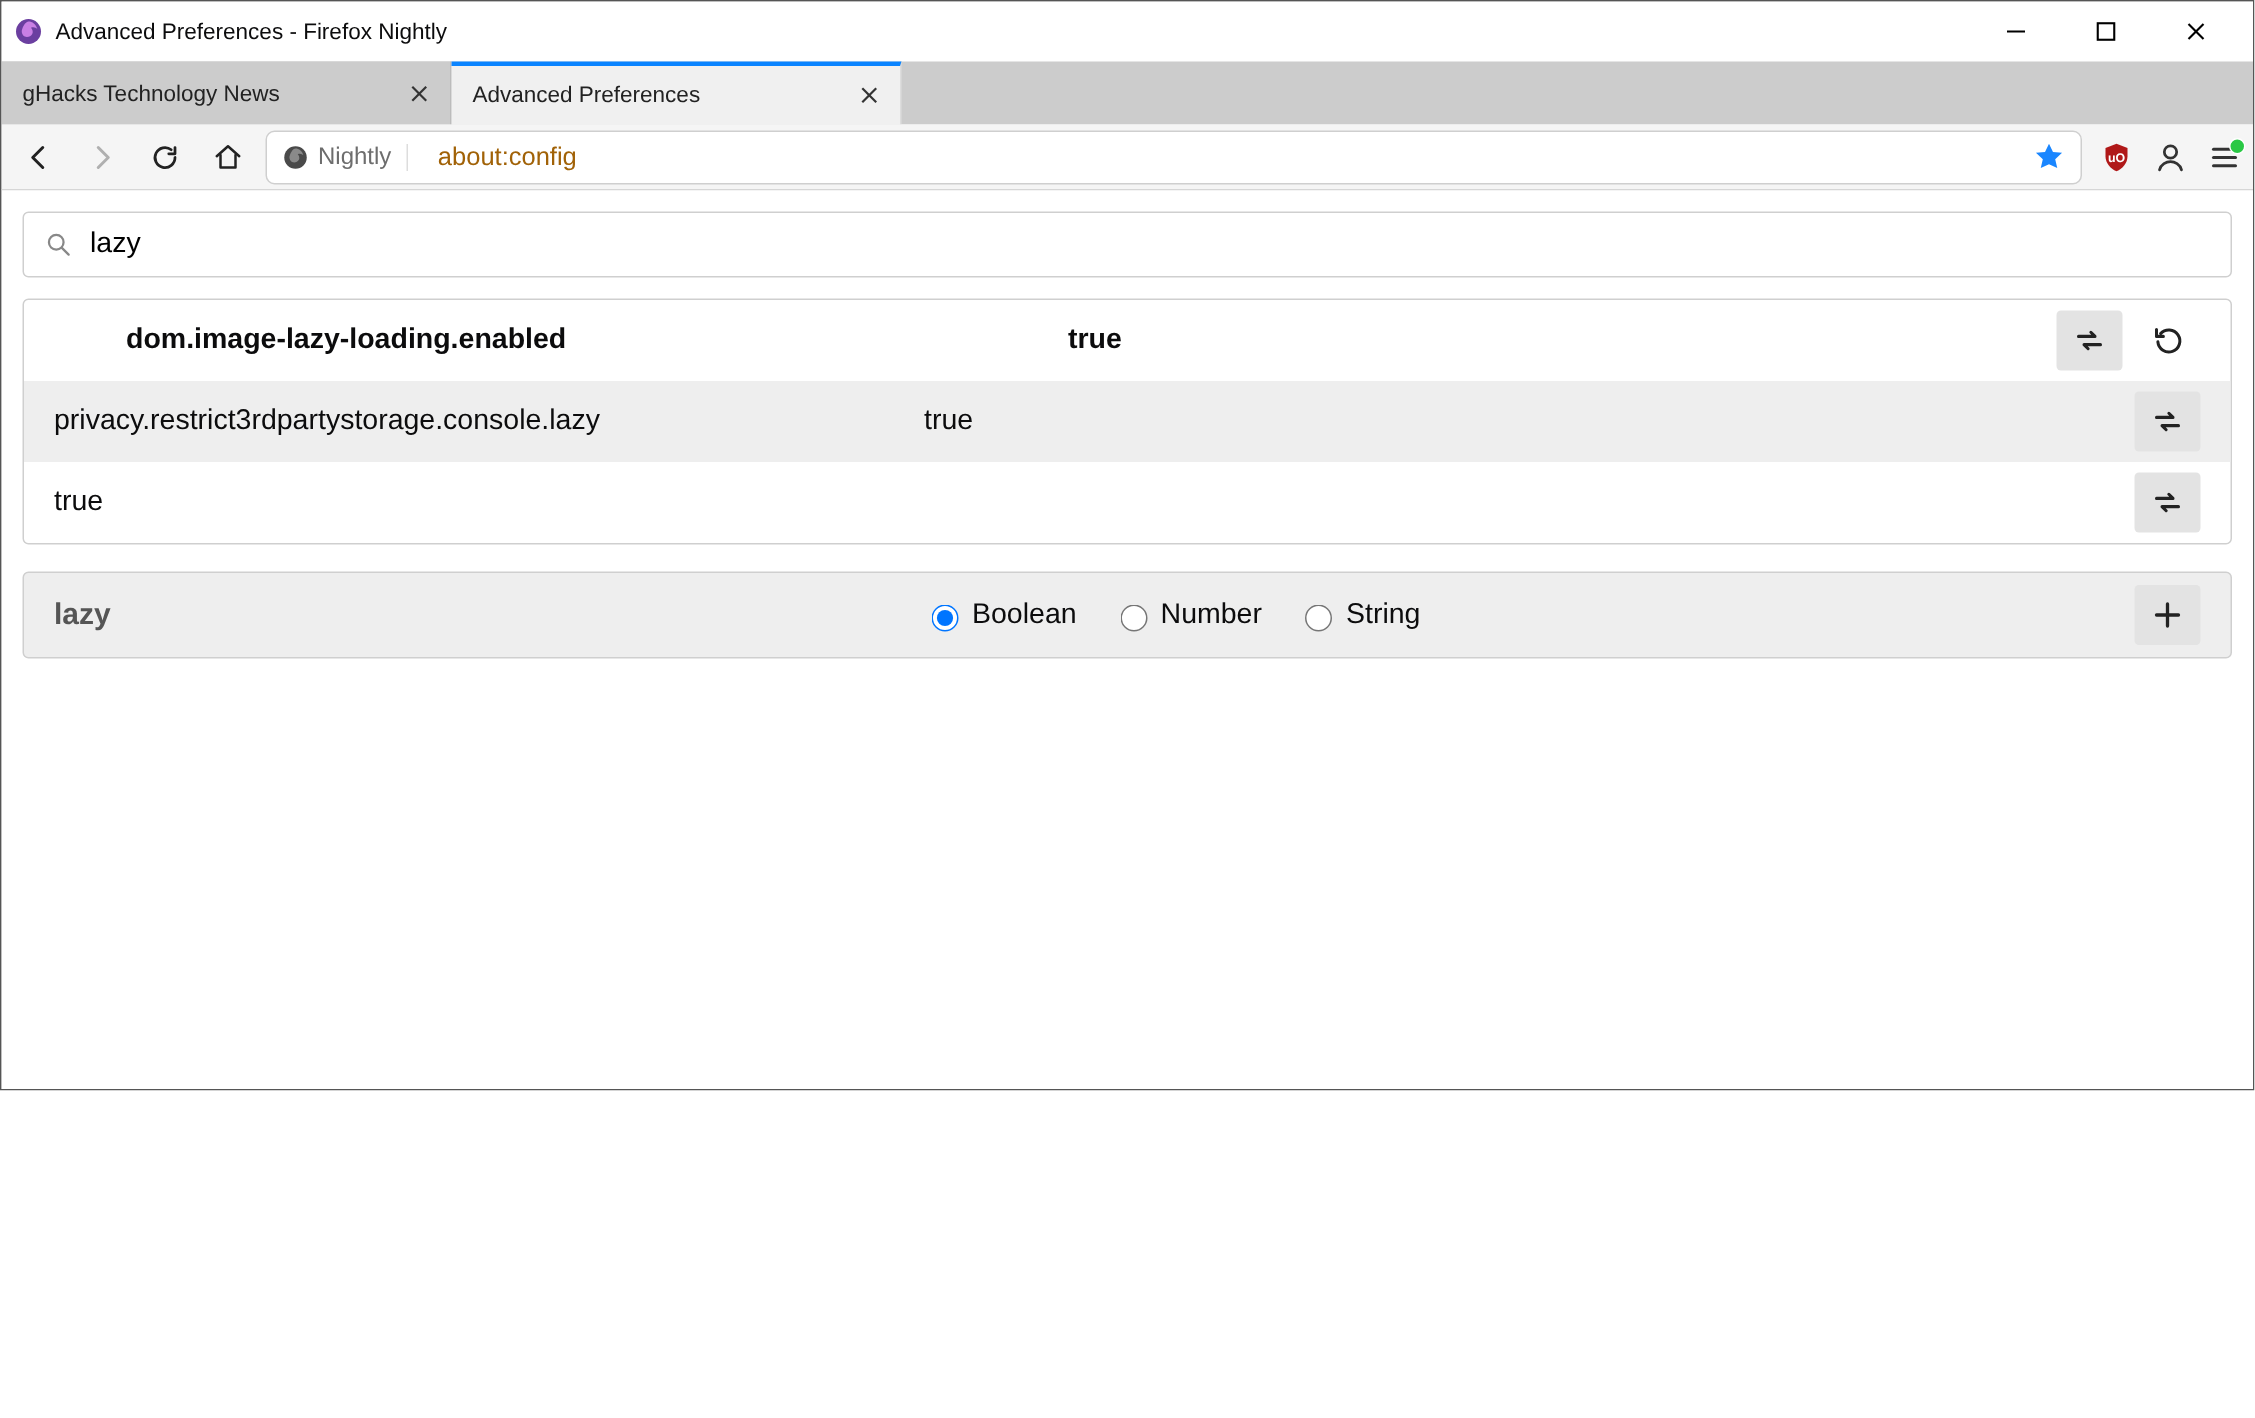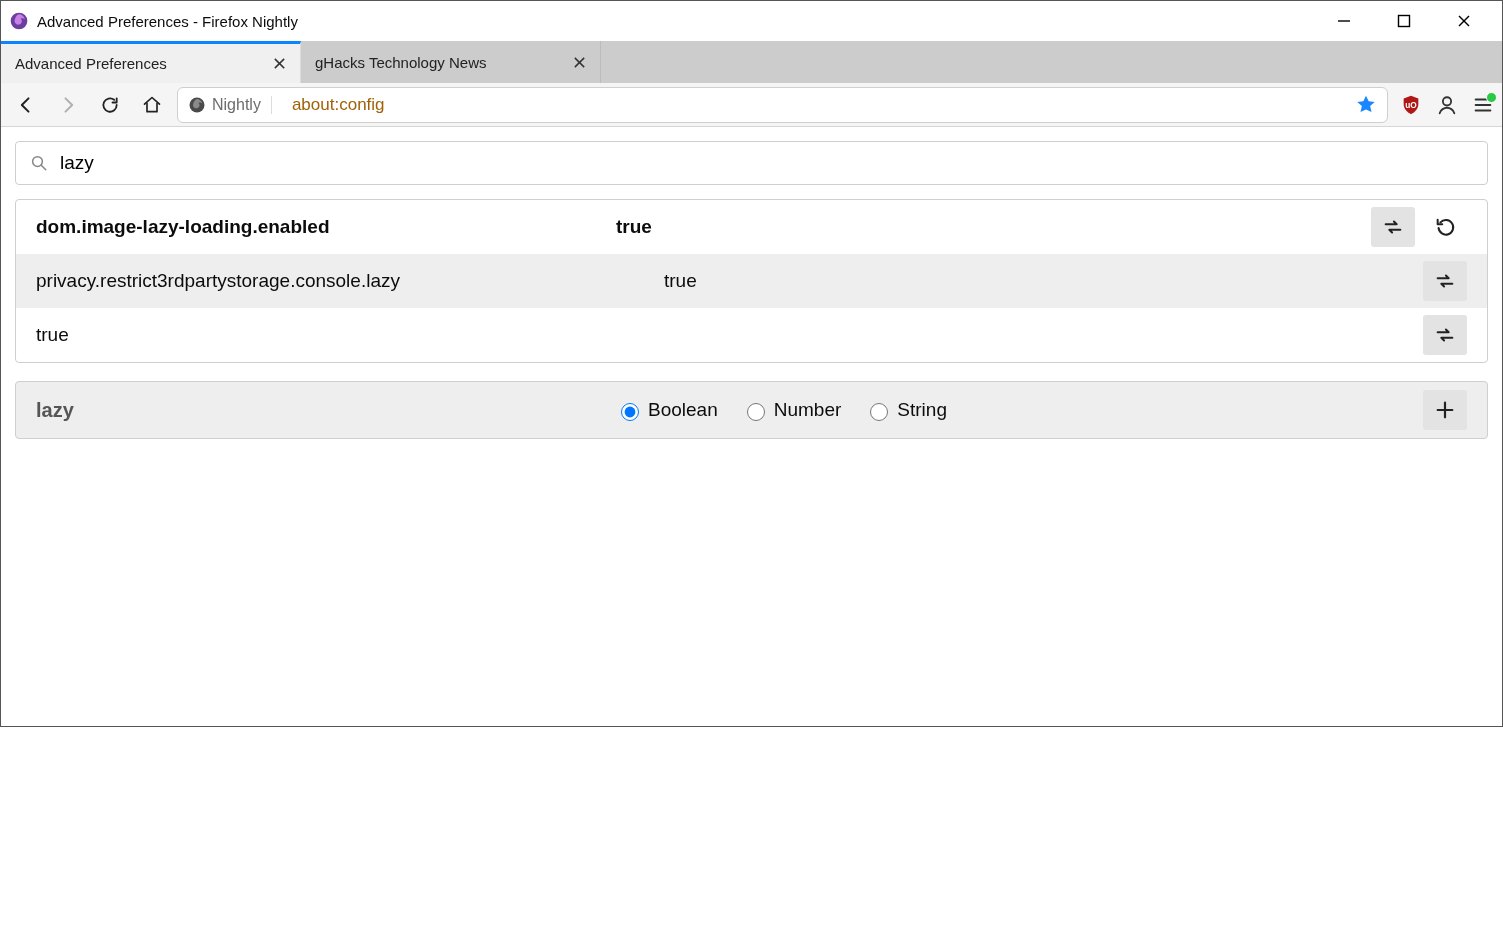--- a/index.html
+++ b/index.html
@@ -34,22 +34,22 @@
   .menu-badge .dot{position:absolute;top:-2px;right:-3px;width:11px;height:11px;border-radius:50%;background:#2ac845;border:1px solid #fff;}
 
   
   .content{flex:1;background:#fff;padding:14px;}
   .search-box{display:flex;align-items:center;border:1px solid #cfcfcf;border-radius:4px;height:44px;padding:0 14px;gap:10px;margin-bottom:14px;}
   .search-box input{border:none;outline:none;font-size:19px;width:100%;background:transparent;}
   .search-box .mag{color:#888;}
 
   .pref-table{border:1px solid #cfcfcf;border-radius:4px;overflow:hidden;margin-bottom:18px;}
   .pref-row{display:flex;align-items:center;padding:0 20px;min-height:54px;font-size:19px;}
-  .pref-row.alt{background:#eeeeee;gap:48px;}
-  .pref-row.mod .name,.pref-row.mod .val{font-weight:700;}
+  .pref-row.alt{background:#eeeeee;}
+  .pref-row.mod .name,.pref-row.mod .val{font-weight:700;margin-left:48px;}
   .pref-row .name{flex:0 0 580px;}
   .pref-row .val{flex:1;}
   .pref-row .actions{display:flex;gap:8px;}
   .act-btn{width:44px;height:40px;border-radius:3px;display:flex;align-items:center;justify-content:center;background:#e3e3e3;color:#222;}
   .act-btn.plain{background:transparent;}
 
   .newpref{border:1px solid #cfcfcf;border-radius:4px;background:#eeeeee;display:flex;align-items:center;padding:0 20px;height:58px;}
   .newpref .name{flex:0 0 580px;font-size:20px;font-weight:700;color:#555;}
   .newpref .types{display:flex;gap:24px;font-size:19px;}
   .newpref label{display:flex;align-items:flex-end;gap:6px;}
@@ -85,31 +85,31 @@
       <div class="win-btn">
           <svg viewBox="0 0 14 14">
             <line x1="2" y1="2" x2="12" y2="12" stroke="#000" stroke-width="1.4"></line>
             <line x1="12" y1="2" x2="2" y2="12" stroke="#000" stroke-width="1.4"></line>
           </svg>
         </div>
     </div>
   </div>
 
   <div class="tabstrip">
-    <div class="tab active">
-      <span>Advanced Preferences</span>
+    <div class="tab inactive">
+      <span>gHacks Technology News</span>
       <span class="close">
           <svg width="13" height="13" viewBox="0 0 14 14">
             <line x1="2" y1="2" x2="12" y2="12" stroke="#333" stroke-width="1.6"></line>
             <line x1="12" y1="2" x2="2" y2="12" stroke="#333" stroke-width="1.6"></line>
           </svg>
         </span>
     </div>
-    <div class="tab inactive">
-      <span>gHacks Technology News</span>
+    <div class="tab active">
+      <span>Advanced Preferences</span>
       <span class="close">
           <svg width="13" height="13" viewBox="0 0 14 14">
             <line x1="2" y1="2" x2="12" y2="12" stroke="#333" stroke-width="1.6"></line>
             <line x1="12" y1="2" x2="2" y2="12" stroke="#333" stroke-width="1.6"></line>
           </svg>
         </span>
     </div>
   </div>
 
   <div class="toolbar">

